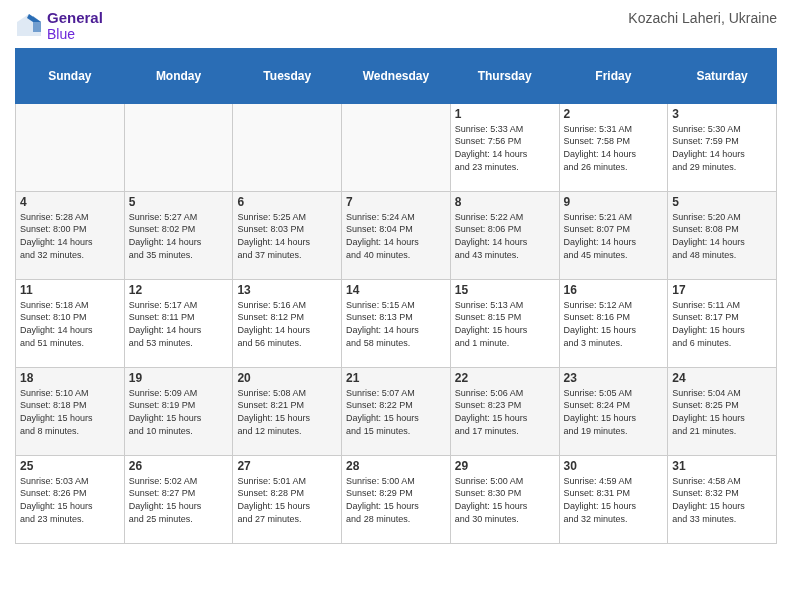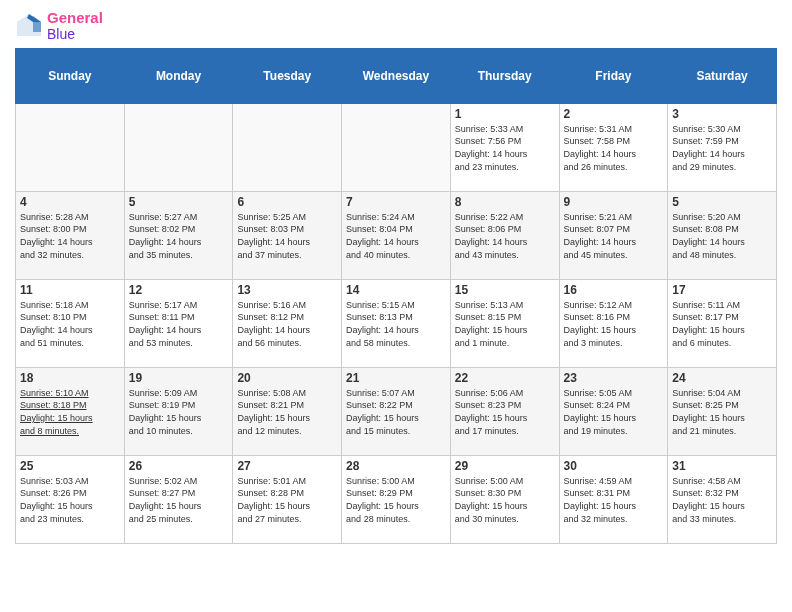--- a/index.html
+++ b/index.html
@@ -28,21 +28,21 @@
       gap: 4px;
     }
     .logo-text {
       display: flex;
       flex-direction: column;
       line-height: 1.1;
     }
     .logo-general {
       font-size: 15px;
       font-weight: bold;
-      color: #ec4899;
+      color: #4c1d95;
     }
     .logo-blue {
       font-size: 14px;
       font-weight: normal;
       color: #6d28d9;
     }
     .logo-icon {
       width: 28px;
       height: 28px;
     }
@@ -110,20 +110,21 @@
         <polygon points="14,2 26,10 26,24 2,24 2,10" fill="#2a6db5" opacity="0.15"></polygon>
         <polygon points="18,4 26,10 26,20 18,20" fill="#2a6db5" opacity="0.6"></polygon>
         <polygon points="14,2 26,10 18,10 12,6" fill="#2a6db5"></polygon>
       </svg>
       <div class="logo-text">
         <span class="logo-general">General</span>
         <span class="logo-blue">Blue</span>
       </div>
     </div>
     <div class="title-section">
+      <div class="subtitle">Kozachi Laheri, Ukraine</div>
     </div>
   </div>
 
   <table>
     <thead>
       <tr>
       <th class="day-header">Sunday</th>
           <th class="day-header">Monday</th>
           <th class="day-header">Tuesday</th>
           <th class="day-header">Wednesday</th>
@@ -258,21 +259,21 @@
             <span class="date-num">17</span>
             <div class="cell-content" style="white-space: pre-line;">Sunrise: 5:11 AM
 Sunset: 8:17 PM
 Daylight: 15 hours
 and 6 minutes.</div>
           </td>
         </tr>
         <tr>
           <td>
             <span class="date-num">18</span>
-            <div class="cell-content" style="white-space: pre-line; text-decoration: underline;">Sunrise: 5:10 AM
+            <div class="cell-content" style="white-space: pre-line;">Sunrise: 5:10 AM
 Sunset: 8:18 PM
 Daylight: 15 hours
 and 8 minutes.</div>
           </td>
           <td>
             <span class="date-num">19</span>
             <div class="cell-content" style="white-space: pre-line;">Sunrise: 5:09 AM
 Sunset: 8:19 PM
 Daylight: 15 hours
 and 10 minutes.</div>

